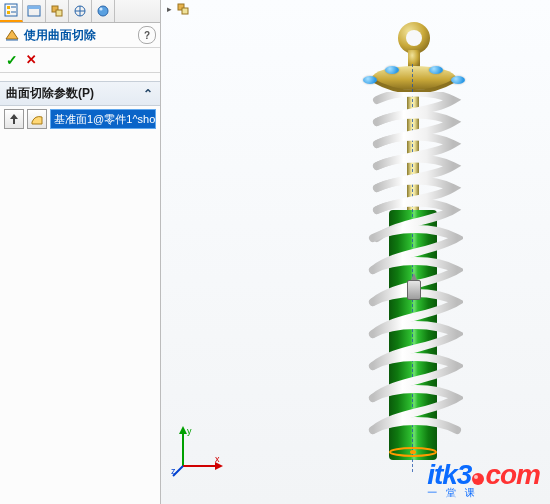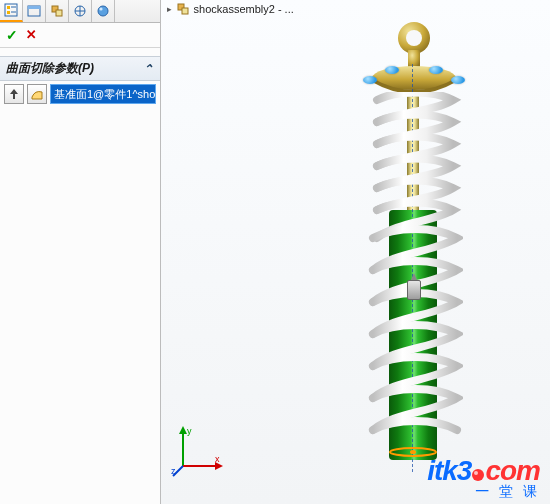--- a/index.html
+++ b/index.html
@@ -82,21 +82,20 @@
     display:flex;
     align-items:center;
     justify-content:space-between;
     background: linear-gradient(#f0f4f9,#e4ebf3);
     border-top:1px solid #c7cfd8;
     border-bottom:1px solid #c7cfd8;
     padding: 3px 6px;
     font-weight:bold;
     color:#1a1a1a;
     margin-top: 8px;
-    font-style: italic;
   }
   .chev {
     width:12px;height:12px;
     display:flex;align-items:center;justify-content:center;
     color:#246;
     cursor:pointer;
   }
   .param-row {
     display:flex;
     align-items:center;
@@ -242,25 +241,24 @@
     font-size:28px;
     line-height:1;
     letter-spacing:-1px;
     user-select:none;
   }
   .wm .a { color:#0a6bff;text-align:right; }
   .wm .b { color:#ff3333; font-size:28px;}
   .wm .dot { display:inline-block;vertical-align:middle;}
   .wm .tag {
     display:block;
-    font-size:14px;
+    font-size:10px;
     font-weight:normal;
     font-style:normal;
     color:#0a6bff;
-    text-align:right;
     letter-spacing:3px;
     margin-top:-3px;
   }
   .splitter{
     position:absolute;
     right:-3px;
     top:68px;
     width:6px;height:40px;
     background:#fff;
     border:1px solid #bcbcbc;
@@ -311,20 +309,30 @@
           </svg>
       </div>
       <div class="tab">
         <svg width="14" height="14">
             <circle cx="7" cy="7" r="5" fill="#5aa0e0" stroke="#2a66aa"></circle>
             <circle cx="5" cy="5" r="1.6" fill="#cfe8ff"></circle>
           </svg>
       </div>
     </div>
 
+    <div class="feat-title">
+      <span class="ico">
+        <svg width="16" height="16">
+            <path d="M2 12 L8 3 L14 12 Z" fill="#f5b94d" stroke="#9c6b12"></path>
+            <line x1="2" y1="13" x2="14" y2="13" stroke="#2a66aa"></line>
+          </svg>
+      </span>
+      <span>使用曲面切除</span>
+      <span class="feat-help">?</span>
+    </div>
 
     <div class="confirm-bar">
       <span class="btn-check">✓</span>
       <span class="btn-cross">✕</span>
     </div>
 
     <div class="section-head">
       <span>曲面切除参数(P)</span>
       <span class="chev">⌃</span>
     </div>
@@ -353,21 +361,20 @@
   <div class="viewport">
 
     <div class="doc-tab">
       <span class="tri">▸</span>
       <span class="ico">
         <svg width="14" height="14">
             <rect x="2" y="2" width="6" height="6" fill="#e6b24d" stroke="#9a7420"></rect>
             <rect x="6" y="6" width="6" height="6" fill="#efe29a" stroke="#9a7420"></rect>
           </svg>
       </span>
-      <span>shockassembly2 - ...</span>
     </div>
 
     <div class="model" style="width:86px;height:470px;">
 
       <svg class="eyelet" width="42" height="50">
         <defs>
           <radialGradient id="brassG" cx="35%" cy="30%" r="75%">
             <stop offset="0%" stop-color="#f1e39b"></stop>
             <stop offset="60%" stop-color="#c9a93a"></stop>
             <stop offset="100%" stop-color="#8f7420"></stop>

